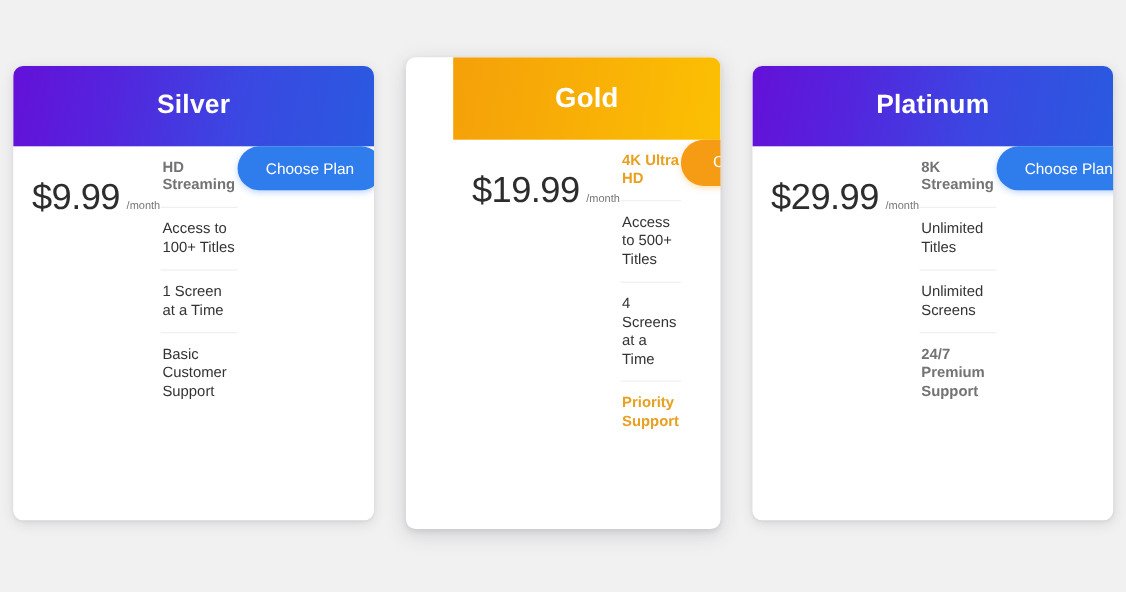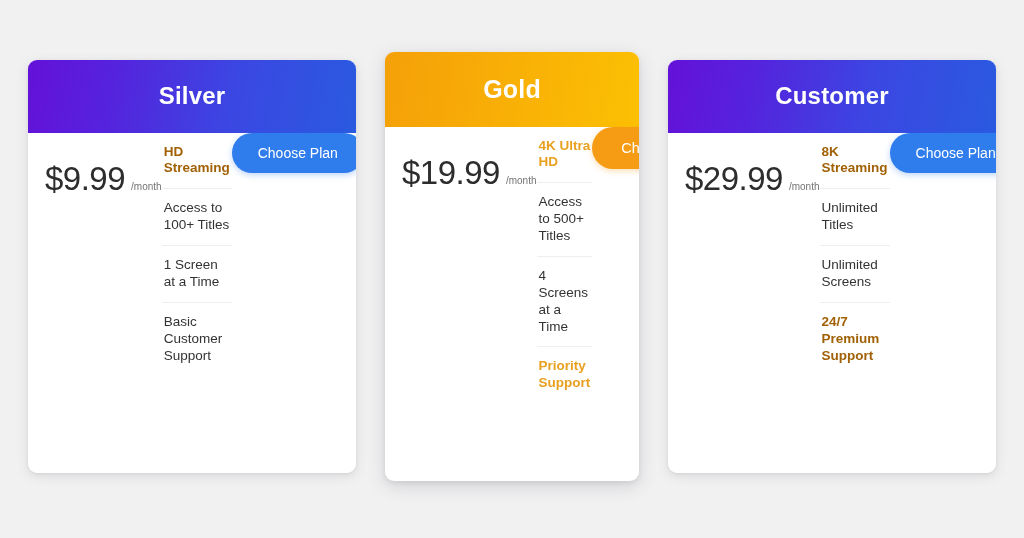--- a/index.html
+++ b/index.html
@@ -33,24 +33,25 @@
     overflow: hidden;
     display: flex;
     flex-direction: column;
     box-shadow: 0 3px 12px rgba(60, 60, 70, 0.13),
                 0 1px 3px rgba(60, 60, 70, 0.07);
   }
 
   .card--standard { height: 413px; }
 
   .card--featured {
-    width: 254px;
+    width: 286px;
     height: 429px;
     box-shadow: 0 5px 18px rgba(60, 60, 70, 0.17),
                 0 2px 5px rgba(60, 60, 70, 0.09);
+    padding-left: 43px;
   }
 
   .card-header {
     height: 73px;
     display: flex;
     align-items: center;
     justify-content: center;
     flex: 0 0 auto;
   }
 
@@ -113,21 +114,21 @@
     border-bottom: 1px solid #eeeeee;
     line-height: 1.25;
   }
 
   .feature-item:last-child { border-bottom: none; }
 
   .feature-item.is-highlight {
     font-weight: bold;
   }
 
-  .highlight--blue { color: #a16207; }
+  .highlight--blue { color: #737373; }
   .highlight--amber { color: #e8a020; }
 
   .cta-zone {
     flex: 1 1 auto;
     display: flex;
     align-items: flex-start;
     justify-content: center;
     padding-bottom: 4px;
   }
 
@@ -196,21 +197,21 @@
         <li class="feature-item is-highlight highlight--amber">Priority Support</li>
       </ul>
       <div class="cta-zone">
         <button class="cta-button cta--amber">Choose Plan</button>
       </div>
     </div>
   </section>
 
   <section class="card card--standard">
     <div class="card-header header--violet">
-      <h2 class="card-title">Customer</h2>
+      <h2 class="card-title">Platinum</h2>
     </div>
     <div class="card-body">
       <div class="price-row">
         <span class="price-amount">$29.99</span>
         <span class="price-period">/month</span>
       </div>
       <ul class="feature-list">
         <li class="feature-item is-highlight highlight--blue">8K Streaming</li>
         <li class="feature-item">Unlimited Titles</li>
         <li class="feature-item">Unlimited Screens</li>

